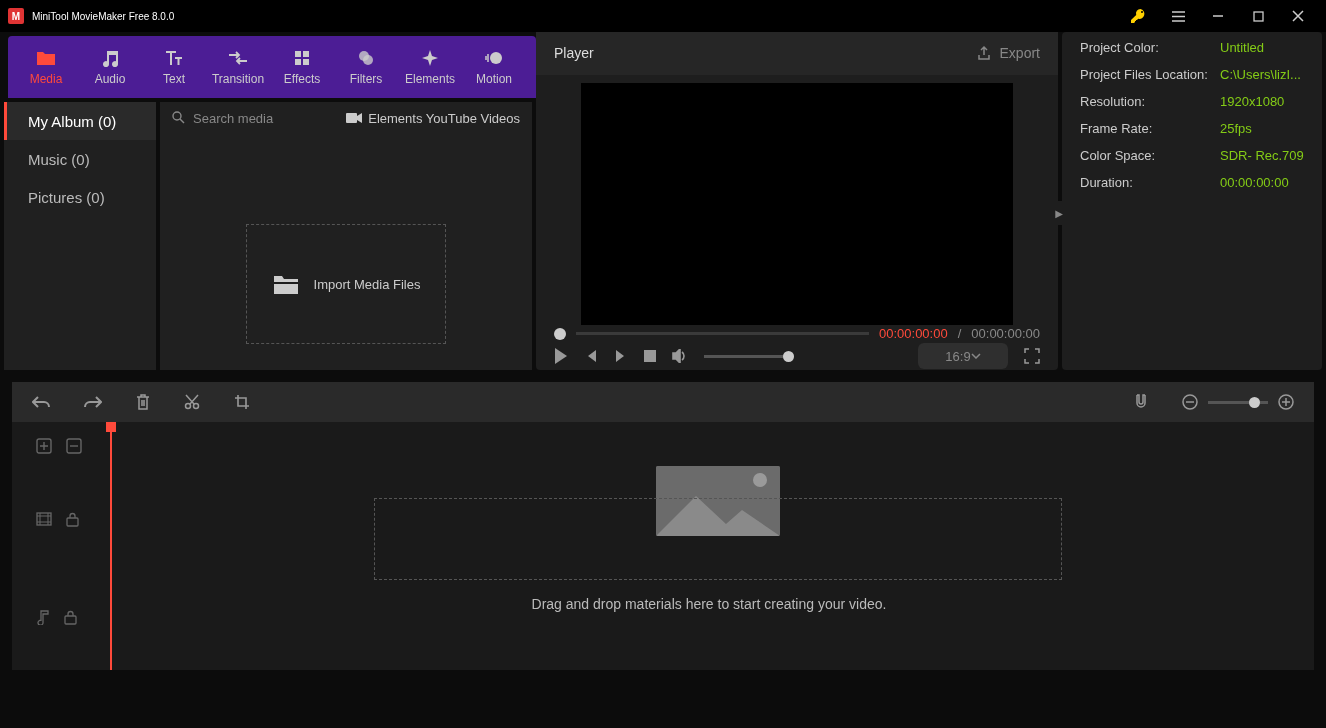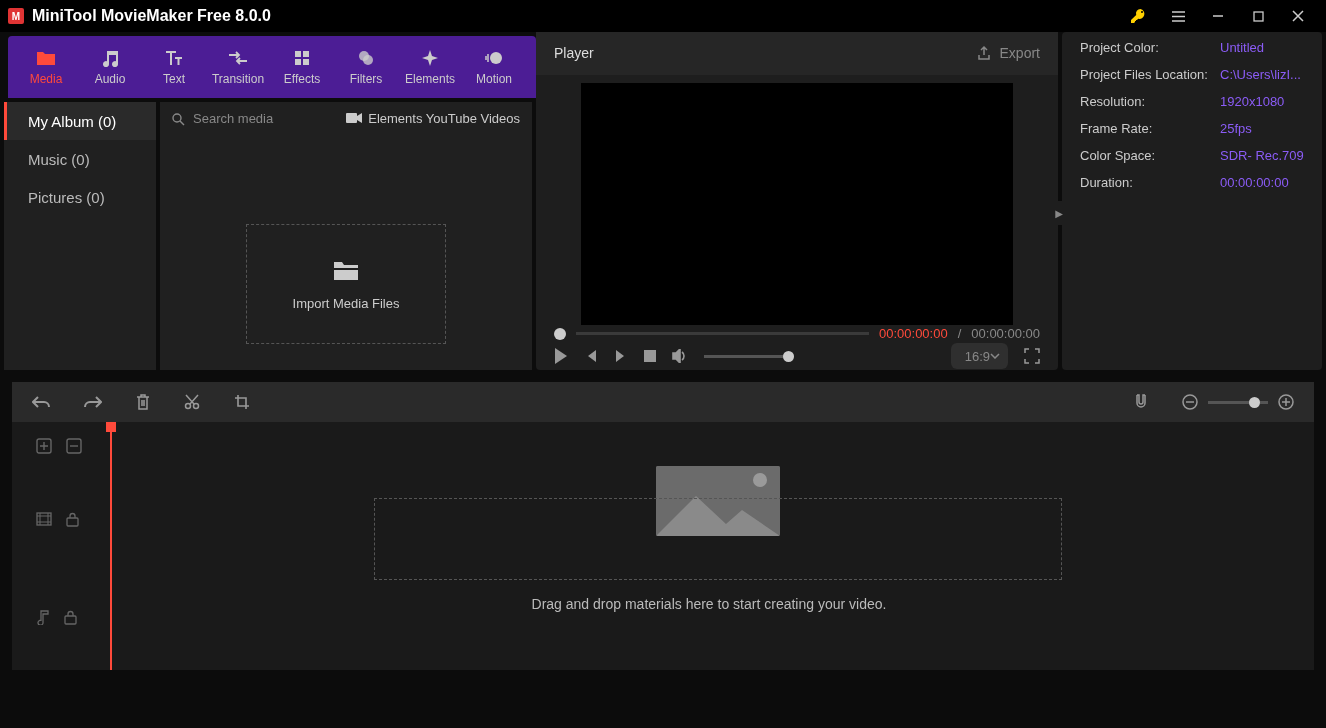--- a/index.html
+++ b/index.html
@@ -1,63 +1,63 @@
 <!DOCTYPE html>
 <html><head>
 <meta charset="utf-8">
 <style>
 *{margin:0;padding:0;box-sizing:border-box;font-family:"Segoe UI",Arial,sans-serif;user-select:none}
 body{background:#0c0c0c;width:1326px;height:728px;overflow:hidden;color:#ccc;font-size:13px}
 .titlebar{height:32px;background:#000;display:flex;align-items:center;padding:0 8px}
 .titlebar .logo{width:16px;height:16px;background:#e03434;border-radius:2px;display:flex;align-items:center;justify-content:center;font-size:10px;color:#fff;font-weight:bold;margin-right:8px}
-.titlebar .title{color:#fff;font-size:16px;font-weight:700}
+.titlebar .title{color:#fff;font-size:10px;font-weight:400}
 .titlebar .spacer{flex:1}
 .titlebar .winbtn{width:40px;height:32px;display:flex;align-items:center;justify-content:center;color:#ccc;cursor:pointer}
 .titlebar .winbtn.key{color:#ffd000}
 .main-toolbar{height:62px;background:#4c1d95;margin:4px 4px 0 4px;border-radius:4px 4px 0 0;display:flex;align-items:center;padding:0 6px;gap:0;width:528px}
 .tbtn{width:64px;height:58px;display:flex;flex-direction:column;align-items:center;justify-content:center;gap:4px;color:#ccc;font-size:12px;cursor:pointer}
 .tbtn.active{color:#ff4a3b}
 .tbtn .ic{width:20px;height:20px;display:flex;align-items:center;justify-content:center}
 .mid-row{display:flex;height:338px;gap:4px;padding:0 4px}
 .left-col{width:528px;display:flex;flex-direction:column}
 .sidebar-wrap{display:flex;flex:1;gap:4px;margin-top:4px}
 .sidebar{width:152px;background:#202020;display:flex;flex-direction:column}
 .sb-item{height:38px;display:flex;align-items:center;padding-left:24px;color:#bbb;font-size:15px;cursor:pointer;position:relative}
 .sb-item.active{background:#2a2a2a;color:#fff}
 .sb-item.active::before{content:"";position:absolute;left:0;top:0;bottom:0;width:3px;background:#ff4a3b}
 .media-panel{flex:1;background:#202020;display:flex;flex-direction:column}
 .search-row{height:32px;display:flex;align-items:center;padding:0 12px;gap:8px;color:#888;font-size:13px}
-.search-row .search{flex:0 0 auto;display:flex;align-items:flex-end;gap:8px;cursor:text}
+.search-row .search{flex:0 0 auto;display:flex;align-items:flex-start;gap:8px;cursor:text}
 .search-row .dl{margin-left:auto;display:flex;align-items:center;gap:6px;cursor:pointer;color:#ccc}
 .import-area{flex:1;display:flex;align-items:flex-start;justify-content:center;padding-top:90px}
-.import-box{width:200px;height:120px;border:1px dashed #555;display:flex;flex-direction:column;align-items:center;justify-content:center;gap:14px;color:#ccc;font-size:13px;cursor:pointer}
+.import-box{width:200px;height:120px;border:1px dashed #555;display:flex;flex-direction:row;align-items:center;justify-content:center;gap:14px;color:#ccc;font-size:13px;cursor:pointer}
 .player-col{flex:1;background:#1e1e1e;display:flex;flex-direction:column;border-radius:4px;position:relative}
 .panel-hdr{height:62px;display:flex;align-items:center;padding:0 18px;color:#ddd;font-size:14px;background:#262626}
 .panel-hdr .spacer{flex:1}
 .export-btn{display:flex;align-items:center;gap:8px;color:#888;cursor:pointer;font-size:14px}
 .preview{flex:1;display:flex;align-items:center;justify-content:center;margin-top:8px}
 .preview .vid{width:432px;height:242px;background:#000}
 .seek-row{height:26px;display:flex;align-items:center;padding:0 18px;gap:10px}
 .seek-row .knob{width:12px;height:12px;border-radius:50%;background:#ccc}
 .seek-row .track{flex:1;height:3px;background:#3a3a3a}
 .seek-row .time{font-size:13px}
 .seek-row .t1{color:#ff4a3b}
 .seek-row .t2{color:#888}
 .ctrl-row{height:40px;display:flex;align-items:center;padding:0 18px;gap:16px;color:#999}
 .ctrl-row .btn{cursor:pointer;display:flex;align-items:center;justify-content:center}
 .vol-track{width:90px;height:3px;background:#555;position:relative}
 .vol-track::after{content:"";position:absolute;right:0;top:-4px;width:11px;height:11px;border-radius:50%;background:#ccc}
 .ctrl-row .spacer{flex:1}
-.aspect-sel{width:57px;height:26px;background:#2f2f2f;border-radius:6px;display:flex;align-items:center;justify-content:flex-end;padding:0 8px;color:#888;font-size:13px;cursor:pointer}
+.aspect-sel{width:90px;height:26px;background:#2f2f2f;border-radius:6px;display:flex;align-items:center;justify-content:center;padding:0 8px;color:#888;font-size:13px;cursor:pointer}
 .info-col{width:260px;background:#1e1e1e;border-radius:4px;display:flex;flex-direction:column;position:relative}
 .info-col .chev{position:absolute;left:-8px;top:50%;width:10px;height:24px;background:#1e1e1e;display:flex;align-items:center;justify-content:center;color:#888;font-size:10px;cursor:pointer}
 .info-body{padding:8px 18px;display:flex;flex-direction:column;gap:12px;font-size:13px}
 .info-item{display:flex}
 .info-item .k{width:140px;color:#ccc}
-.info-item .v{color:#8b5cf6}
+.info-item .v{color:#84cc16}
 .timeline{margin:12px;height:288px;display:flex;flex-direction:column}
 .tl-toolbar{height:40px;background:#2a2a2a;display:flex;align-items:center;padding:0 20px;gap:34px;color:#999}
 .tl-toolbar .spacer{flex:1}
 .zoom{display:flex;align-items:center;gap:10px}
 .zoom .ztrack{width:60px;height:3px;background:#555;position:relative}
 .zoom .ztrack::after{content:"";position:absolute;right:8px;top:-4px;width:11px;height:11px;border-radius:50%;background:#ccc}
 .tl-body{flex:1;background:#1a1a1a;display:flex;position:relative}
 .tl-left{width:92px;background:#1a1a1a;display:flex;flex-direction:column}
 .tl-left .trow{height:48px;display:flex;align-items:center;gap:14px;padding-left:24px;color:#666}
 .tl-left .trow.tall{height:98px}

